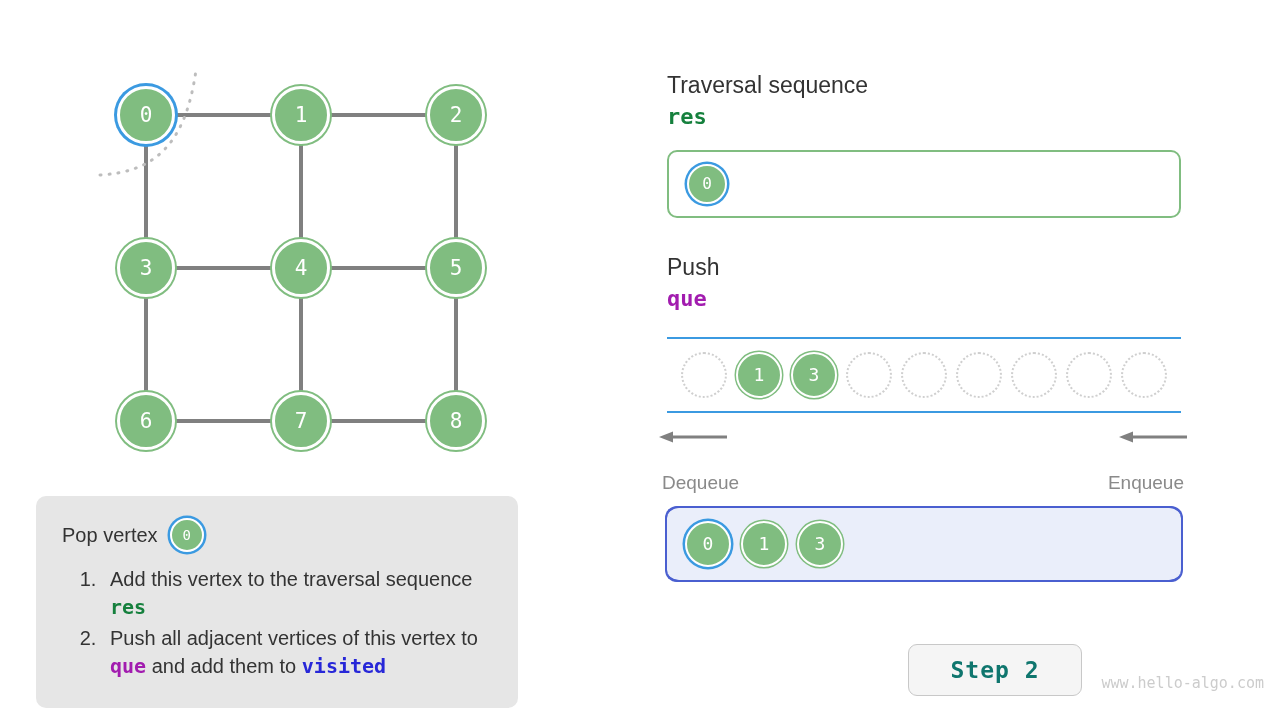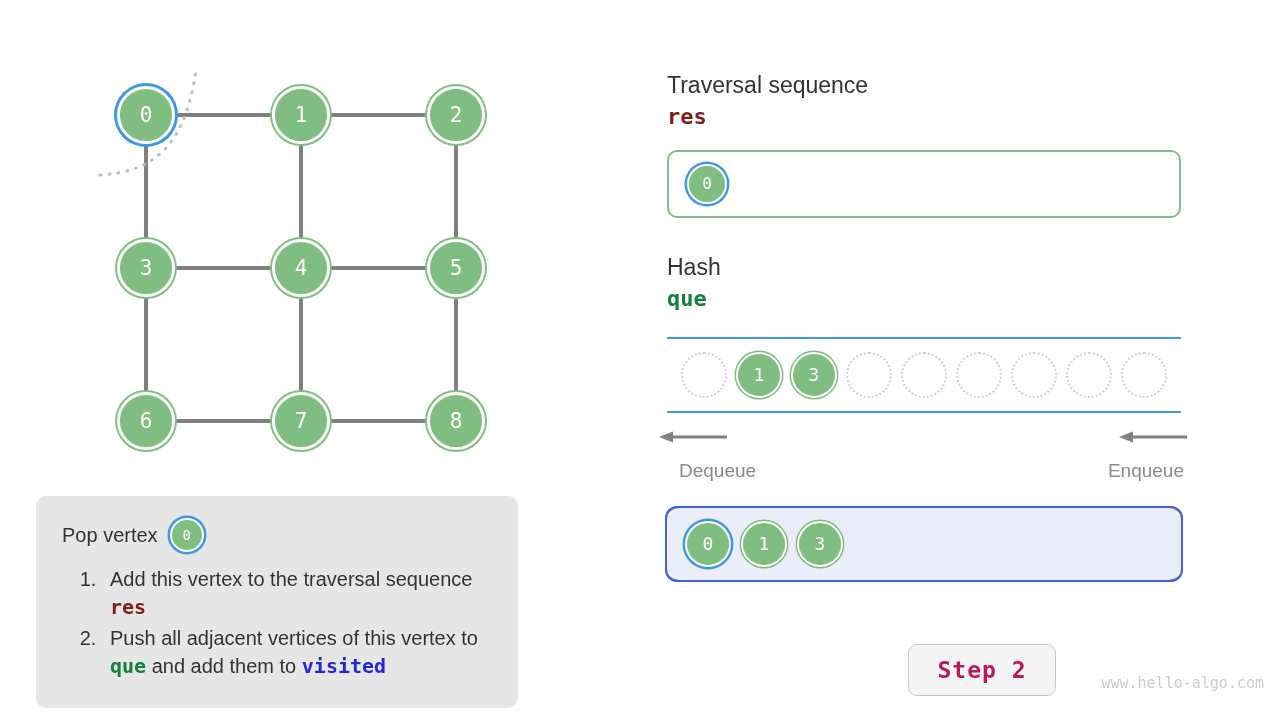--- a/index.html
+++ b/index.html
@@ -49,22 +49,22 @@
     display:flex;align-items:center;gap:8px;
     font-size:20px;color:#333333;line-height:1.25;
   }
   .cap-line .tok{width:34px;height:34px;font-size:14px;margin:0 4px;}
   ol.cap-list{margin:14px 0 0 0;padding:0 0 0 40px;}
   ol.cap-list li{
     font-size:20px;color:#333333;line-height:1.38;margin-bottom:4px;
     padding-left:8px;
   }
   .kw{font-family:"DejaVu Sans Mono","Liberation Mono",monospace;font-weight:bold;}
-  .kw-res{color:#7f1d1d;}
-  .kw-que{color:#15803d;}
+  .kw-res{color:#15803d;}
+  .kw-que{color:#a21caf;}
   .kw-visited{color:#2727d8;}
 
   
   #right-panel{position:absolute;left:667px;top:0;width:520px;height:720px;}
   .sec-title{
     font-size:23px;color:#333333;line-height:1;
     display:flex;align-items:baseline;gap:9px;flex-direction:column;
   }
   .sec-title .kw{font-size:22px;}
 
@@ -84,21 +84,21 @@
     display:flex;align-items:center;justify-content:space-between;
     padding:0 14px;box-sizing:border-box;
   }
   #queue-rail .tok{width:46px;height:46px;font-size:18px;}
   #queue-arrows{position:relative;height:28px;margin-top:12px;}
   .arrow{position:absolute;top:6px;width:68px;height:12px;}
   .arrow.left{left:-8px;}
   .arrow.right{right:-6px;}
   #queue-labels{position:relative;height:26px;margin-top:8px;}
   .q-label{
-    position:absolute;top:0;font-size:19px;color:#8a8a8a;line-height:1;margin-left:17px;
+    position:absolute;top:12px;font-size:19px;color:#8a8a8a;line-height:1;
   }
   .q-label.dq{left:-5px;}
   .q-label.eq{right:-3px;text-align:center;}
 
   
   #hash-section{position:absolute;left:0;top:484px;width:514px;}
   #hash-box{
     margin-top:22px;height:76px;box-sizing:border-box;
     position:relative;background:#eaeefa;
     border-top:2px solid #4a5fd0;border-bottom:2px solid #4a5fd0;
@@ -108,24 +108,24 @@
   #hash-box::before,#hash-box::after{
     content:"";position:absolute;top:-2px;bottom:-2px;width:14px;
     border:2px solid #4a5fd0;box-sizing:border-box;
   }
   #hash-box::before{left:-2px;border-right:none;border-radius:12px 0 0 12px;}
   #hash-box::after{right:-2px;border-left:none;border-radius:0 12px 12px 0;}
   #hash-box .tok{position:relative;z-index:2;width:46px;height:46px;font-size:18px;}
 
   
   #step-badge{
-    position:absolute;left:908px;top:644px;width:148px;height:52px;
+    position:absolute;left:908px;top:644px;width:174px;height:52px;
     box-sizing:border-box;background:#f5f5f5;border:1.5px solid #c8c8c8;
     border-radius:9px;display:flex;align-items:center;justify-content:center;
-    color:#be185d;font-family:"DejaVu Sans Mono","Liberation Mono",monospace;
+    color:#0f766e;font-family:"DejaVu Sans Mono","Liberation Mono",monospace;
     font-size:23px;font-weight:bold;letter-spacing:1px;
   }
   #watermark{
     position:absolute;right:16px;top:674px;
     color:#cccccc;font-family:"DejaVu Sans Mono","Liberation Mono",monospace;
     font-size:15px;
   }
 </style>
 </head>
 <body>
@@ -185,21 +185,21 @@
         <span>Traversal sequence</span>
         <span class="kw kw-res">res</span>
       </div>
       <div id="res-box">
           <span class="tok filled hl">0</span>
         </div>
     </div>
 
     <div id="queue-section">
       <div class="sec-title">
-        <span>Hash</span>
+        <span>Push</span>
         <span class="kw kw-que">que</span>
       </div>
       <div id="queue-rail">
           <span class="tok empty"></span>
           <span class="tok filled">1</span>
           <span class="tok filled">3</span>
           <span class="tok empty"></span>
           <span class="tok empty"></span>
           <span class="tok empty"></span>
           <span class="tok empty"></span>

